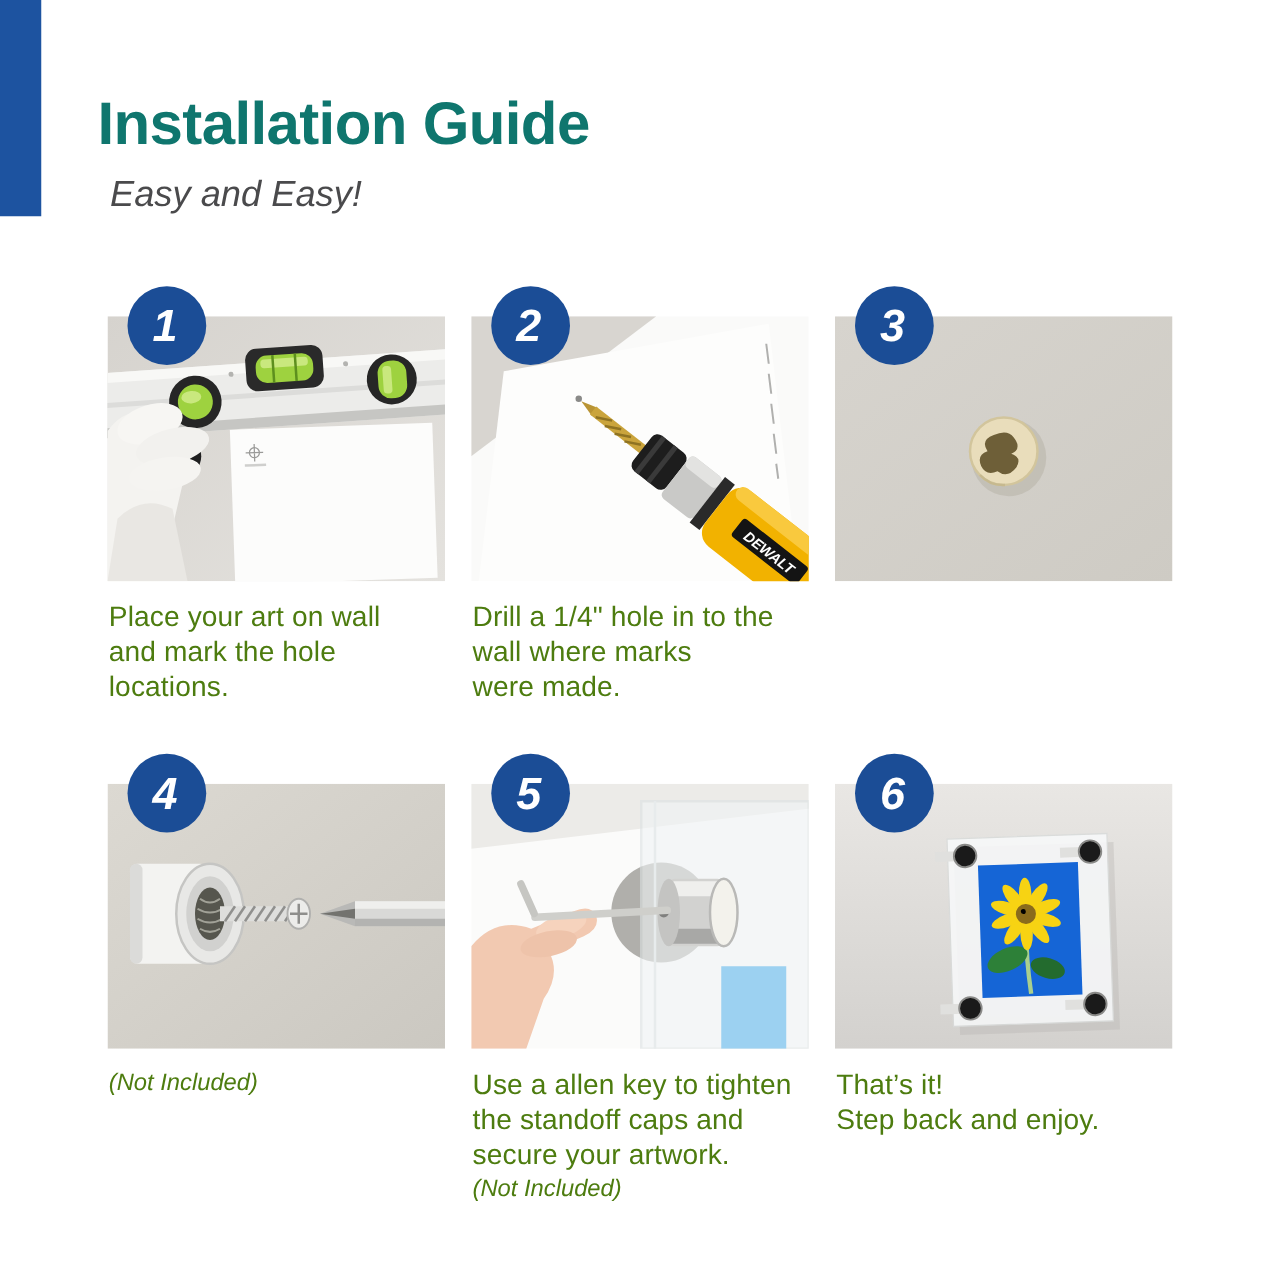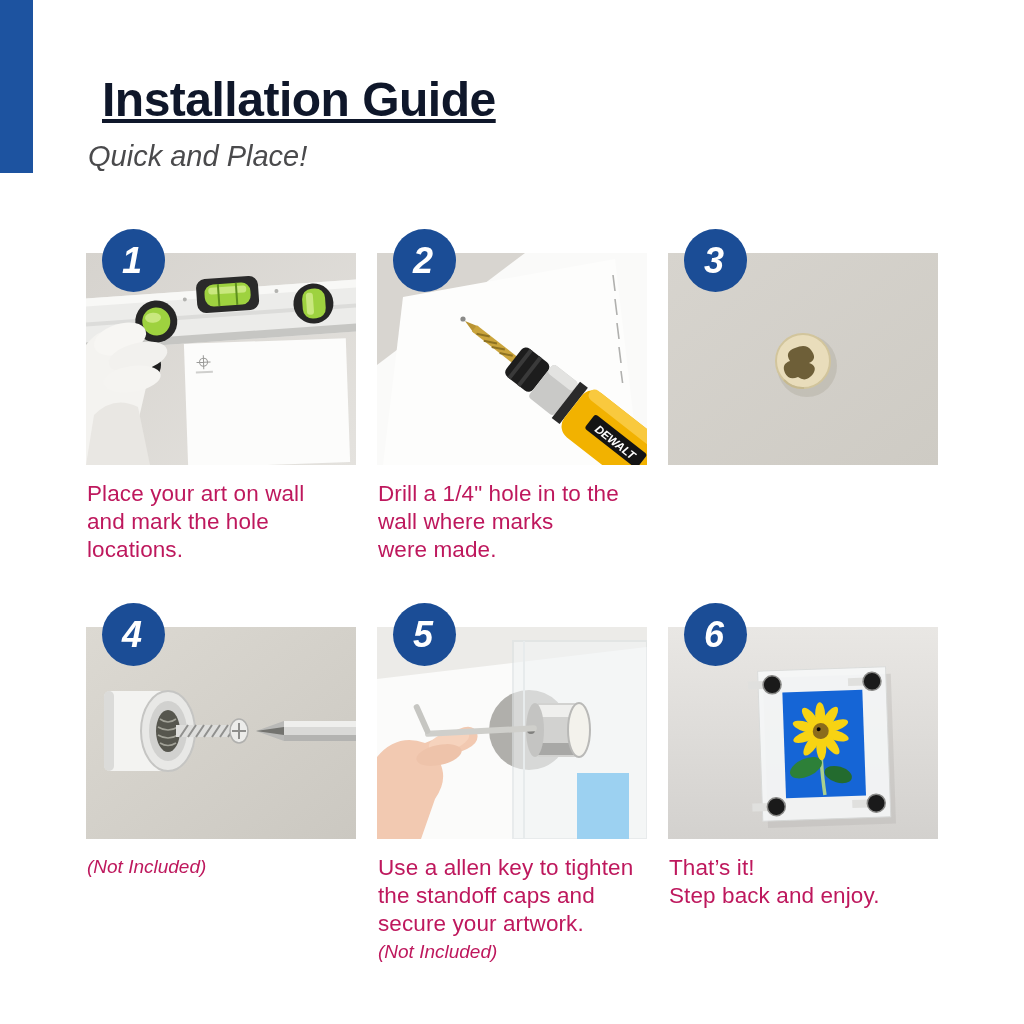--- a/index.html
+++ b/index.html
@@ -2,55 +2,55 @@
 <html><head>
 <meta charset="utf-8">
 <style>
   html,body{margin:0;padding:0;background:#ffffff;}
   .canvas{
     position:relative;width:1024px;height:1024px;background:#ffffff;
     font-family:"Liberation Sans", sans-serif;overflow:hidden;
   }
   .accent-bar{position:absolute;left:0;top:0;width:33px;height:173px;background:#1d53a0;}
   .page-title{
-    position:absolute;left:102px;top:74px;margin:0;
-    font-size:48px;font-weight:700;color:#0f172a;letter-spacing:-0.5px;line-height:1.1;text-decoration:underline;
+    position:absolute;left:78px;top:74px;margin:0;
+    font-size:48px;font-weight:700;color:#0f766e;letter-spacing:-0.5px;line-height:1.1;
   }
   .page-subtitle{
     position:absolute;left:88px;top:140px;margin:0;
     font-size:29px;font-style:italic;font-weight:500;color:#4a4a4c;
   }
   .card{position:absolute;width:270px;}
   .card-1{left:86px;top:253px;}
   .card-2{left:377px;top:253px;}
   .card-3{left:668px;top:253px;}
   .card-4{left:86px;top:627px;}
   .card-5{left:377px;top:627px;}
   .card-6{left:668px;top:627px;}
   .photo{display:block;width:270px;height:212px;}
   .badge{
     position:absolute;left:16px;top:-24px;width:63px;height:63px;border-radius:50%;
     background:#1b4d96;color:#ffffff;display:flex;align-items:center;justify-content:center;
     font-size:36px;font-weight:700;font-style:italic;padding-right:3px;box-sizing:border-box;
   }
   .caption{
-    margin:15px 0 0 1px;font-size:22.5px;line-height:28px;color:#be185d;
+    margin:15px 0 0 1px;font-size:22.5px;line-height:28px;color:#4d7c0f;
     white-space:pre-line;letter-spacing:0.1px;
   }
   .note-inline{font-style:italic;font-size:19px;margin-left:7px;letter-spacing:0;}
   .note-block{display:block;font-style:italic;font-size:19px;line-height:26px;margin-top:1px;letter-spacing:0;}
 </style>
 </head>
 <body>
 
 <div class="canvas">
 
   <div class="accent-bar"></div>
   <h1 class="page-title">Installation Guide</h1>
-  <p class="page-subtitle">Quick and Place!</p>
+  <p class="page-subtitle">Easy and Easy!</p>
 
   <div class="card card-1">
     <svg class="photo" viewBox="0 0 270 212">
       <defs>
         <linearGradient id="wall1" x1="0" y1="0" x2="1" y2="1">
           <stop offset="0" stop-color="#d6d3ce"></stop>
             <stop offset="1" stop-color="#e4e2de"></stop>
         </linearGradient>
       </defs>
       <rect width="270" height="212" fill="url(#wall1)"></rect>

